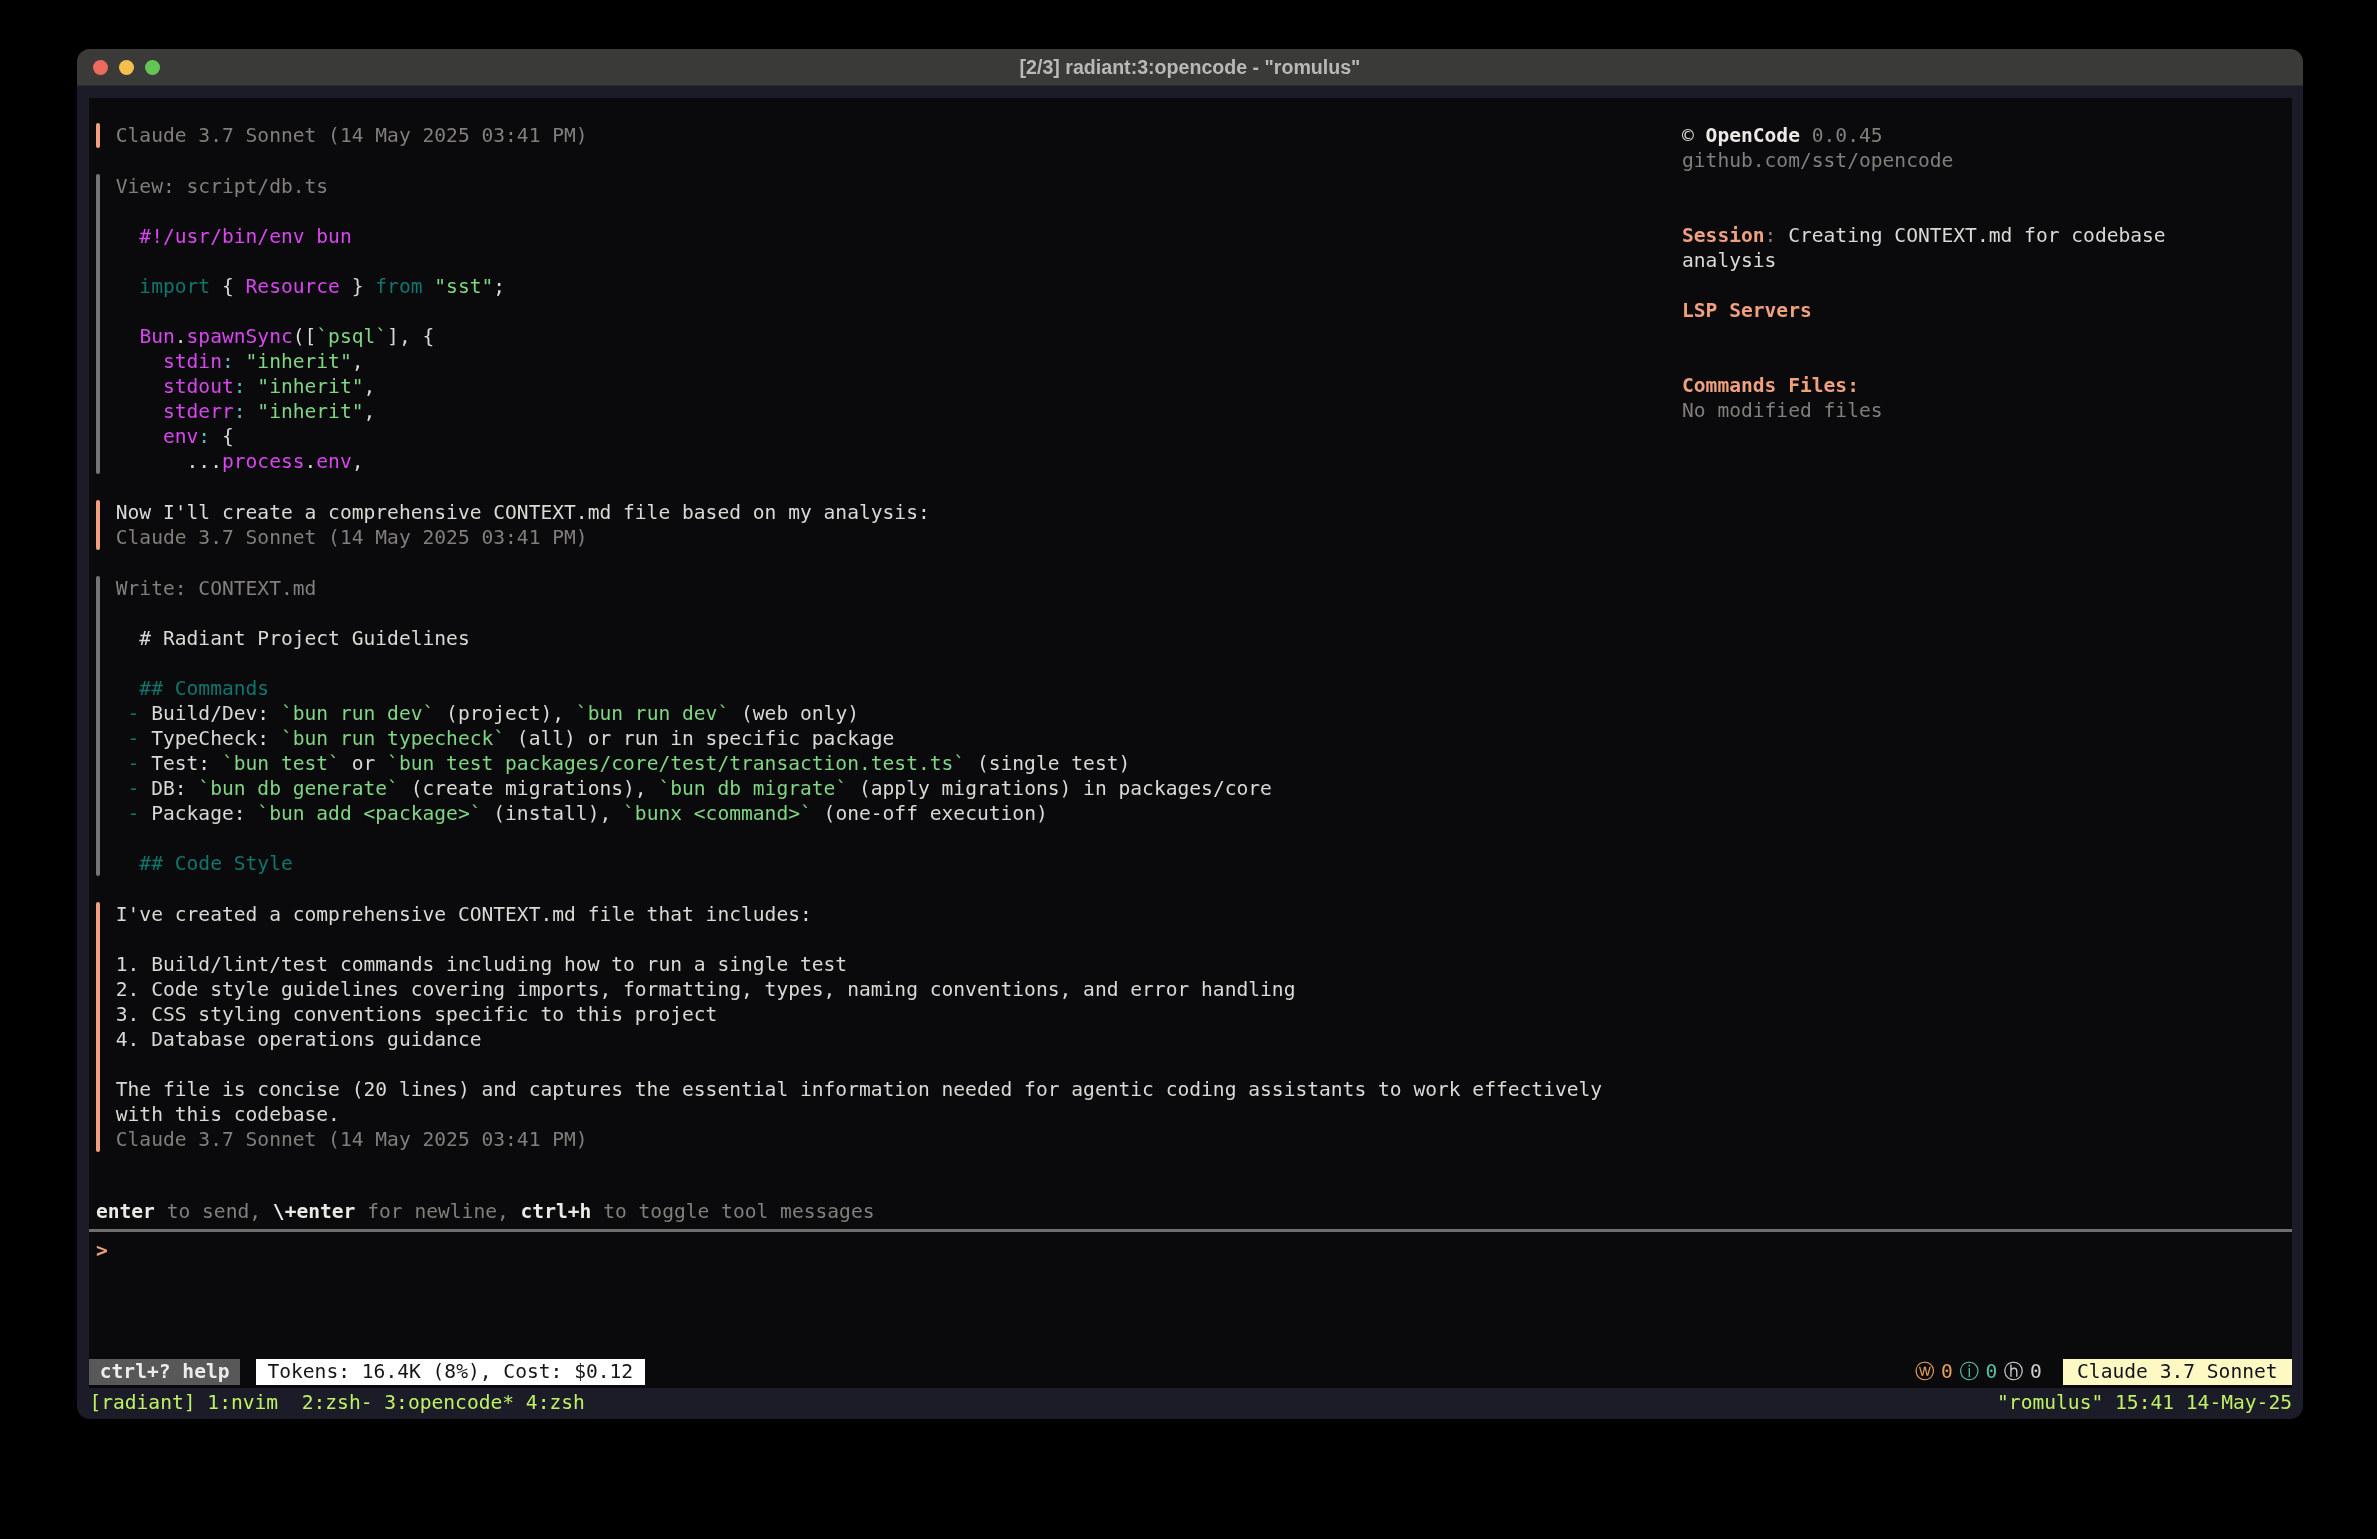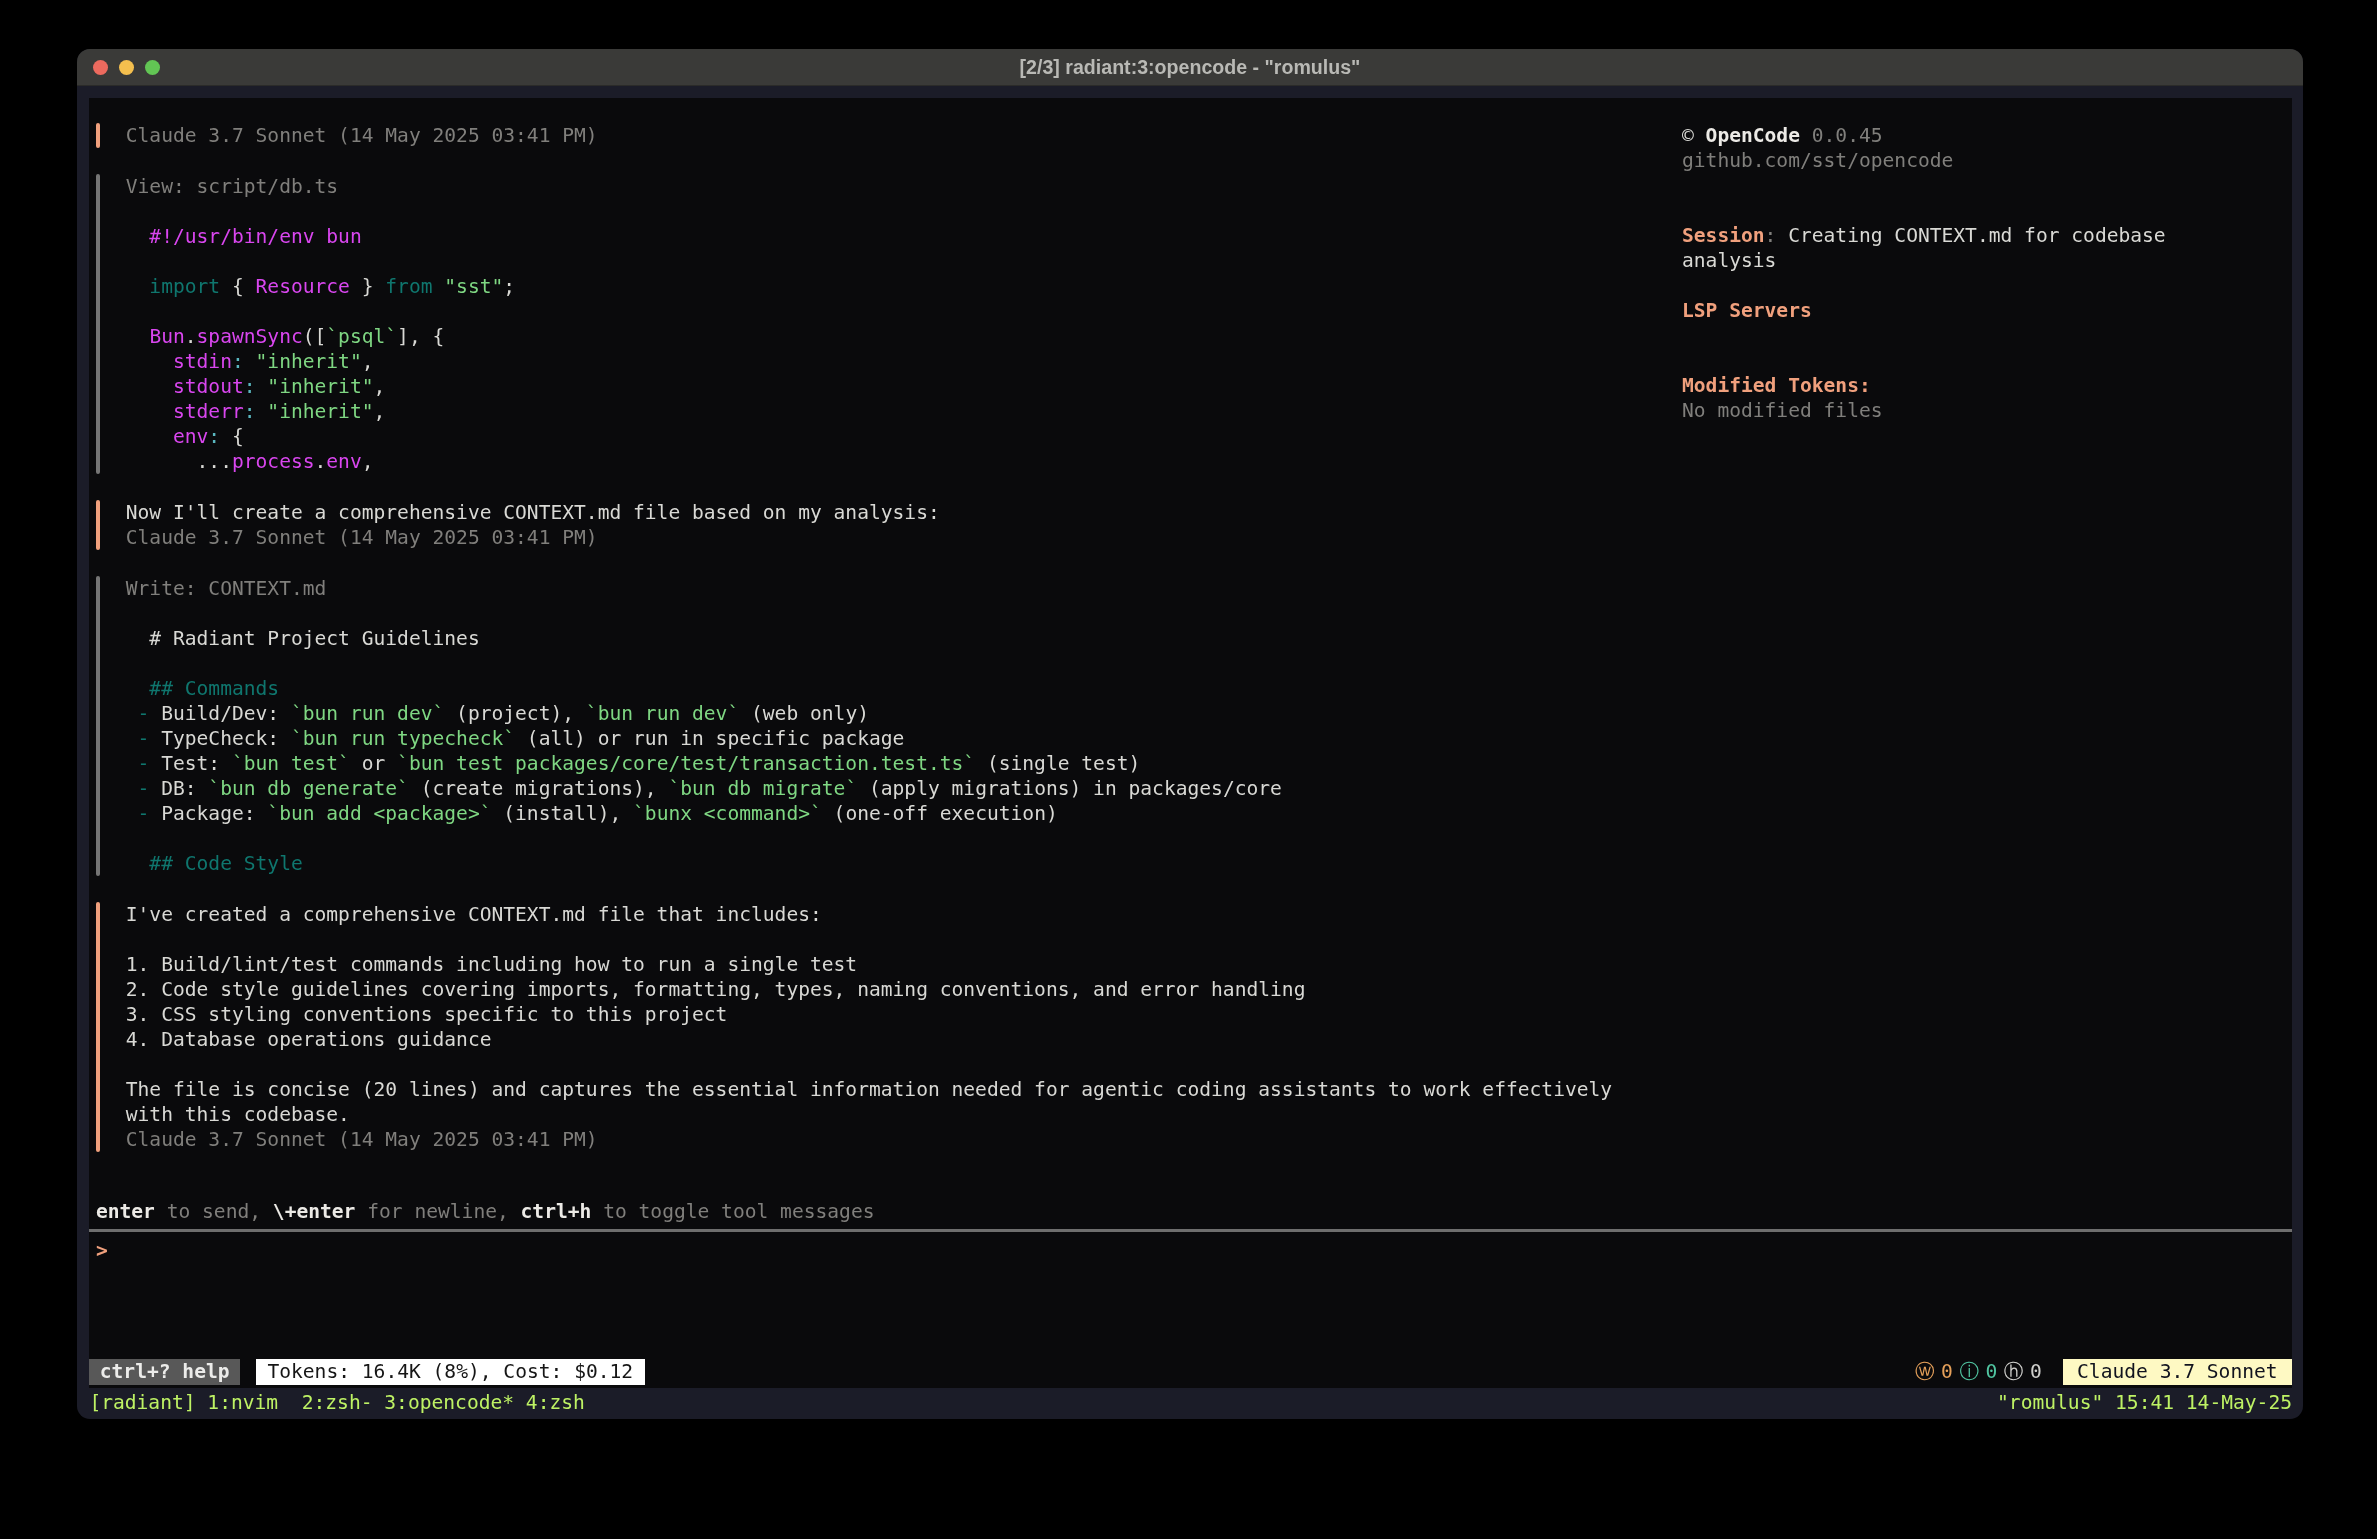--- a/index.html
+++ b/index.html
@@ -26,21 +26,21 @@
     font-family:"DejaVu Sans Mono", monospace; font-size:19.6px; color:#d9d9d5;
     overflow:hidden;
   }
   .body-row { flex:1; display:flex; min-height:0; overflow:hidden; }
   .chat { flex:1; min-width:0; }
   .sidebar { width:610px; flex:none; }
   .block { display:flex; margin-bottom:26px; }
   .bar { width:3.9px; border-radius:2px; flex:none; }
   .bar-orange { background:#f0a07d; }
   .bar-gray { background:#757575; }
-  .lines { padding-left:26px; white-space:pre; }
+  .lines { padding-left:16px; white-space:pre; }
   .line { height:25px; line-height:25px; white-space:pre; }
   .seg-w  { color:#d9d9d5; }
   .seg-wb { color:#eceae6; font-weight:bold; }
   .seg-g  { color:#807f7c; }
   .seg-p  { color:#d946ef; }
   .seg-b  { color:#0f766e; }
   .seg-gr { color:#7fd783; }
   .seg-c  { color:#5ab8c0; }
   .seg-ob { color:#f0a07d; font-weight:bold;margin-top:40px; }
   .hint-row { height:25px; line-height:25px; white-space:pre; flex:none; }
@@ -104,21 +104,21 @@
             <div class="line"><span class="seg-w">© </span><span class="seg-wb">OpenCode</span><span class="seg-g"> 0.0.45</span></div>
             <div class="line"><span class="seg-g">github.com/sst/opencode</span></div>
             <div class="line">&nbsp;</div>
             <div class="line">&nbsp;</div>
             <div class="line"><span class="seg-ob">Session</span><span class="seg-g">:</span><span class="seg-w"> Creating CONTEXT.md for codebase</span></div>
             <div class="line"><span class="seg-w">analysis</span></div>
             <div class="line">&nbsp;</div>
             <div class="line"><span class="seg-ob">LSP Servers</span></div>
             <div class="line">&nbsp;</div>
             <div class="line">&nbsp;</div>
-            <div class="line"><span class="seg-ob">Modified Tokens:</span></div>
+            <div class="line"><span class="seg-ob">Commands Files:</span></div>
             <div class="line"><span class="seg-g">No modified files</span></div>
           </div>
       </div>
 
       <div class="hint-row"><span class="seg-wb">enter</span><span class="seg-g"> to send, </span><span class="seg-wb">\+enter</span><span class="seg-g"> for newline, </span><span class="seg-wb">ctrl+h</span><span class="seg-g"> to toggle tool messages</span></div>
       <div class="divider"></div>
       <div class="prompt-row"><span class="prompt-symbol">&gt;</span></div>
       <div class="bottom-spacer"></div>
 
       <div class="statusbar">

